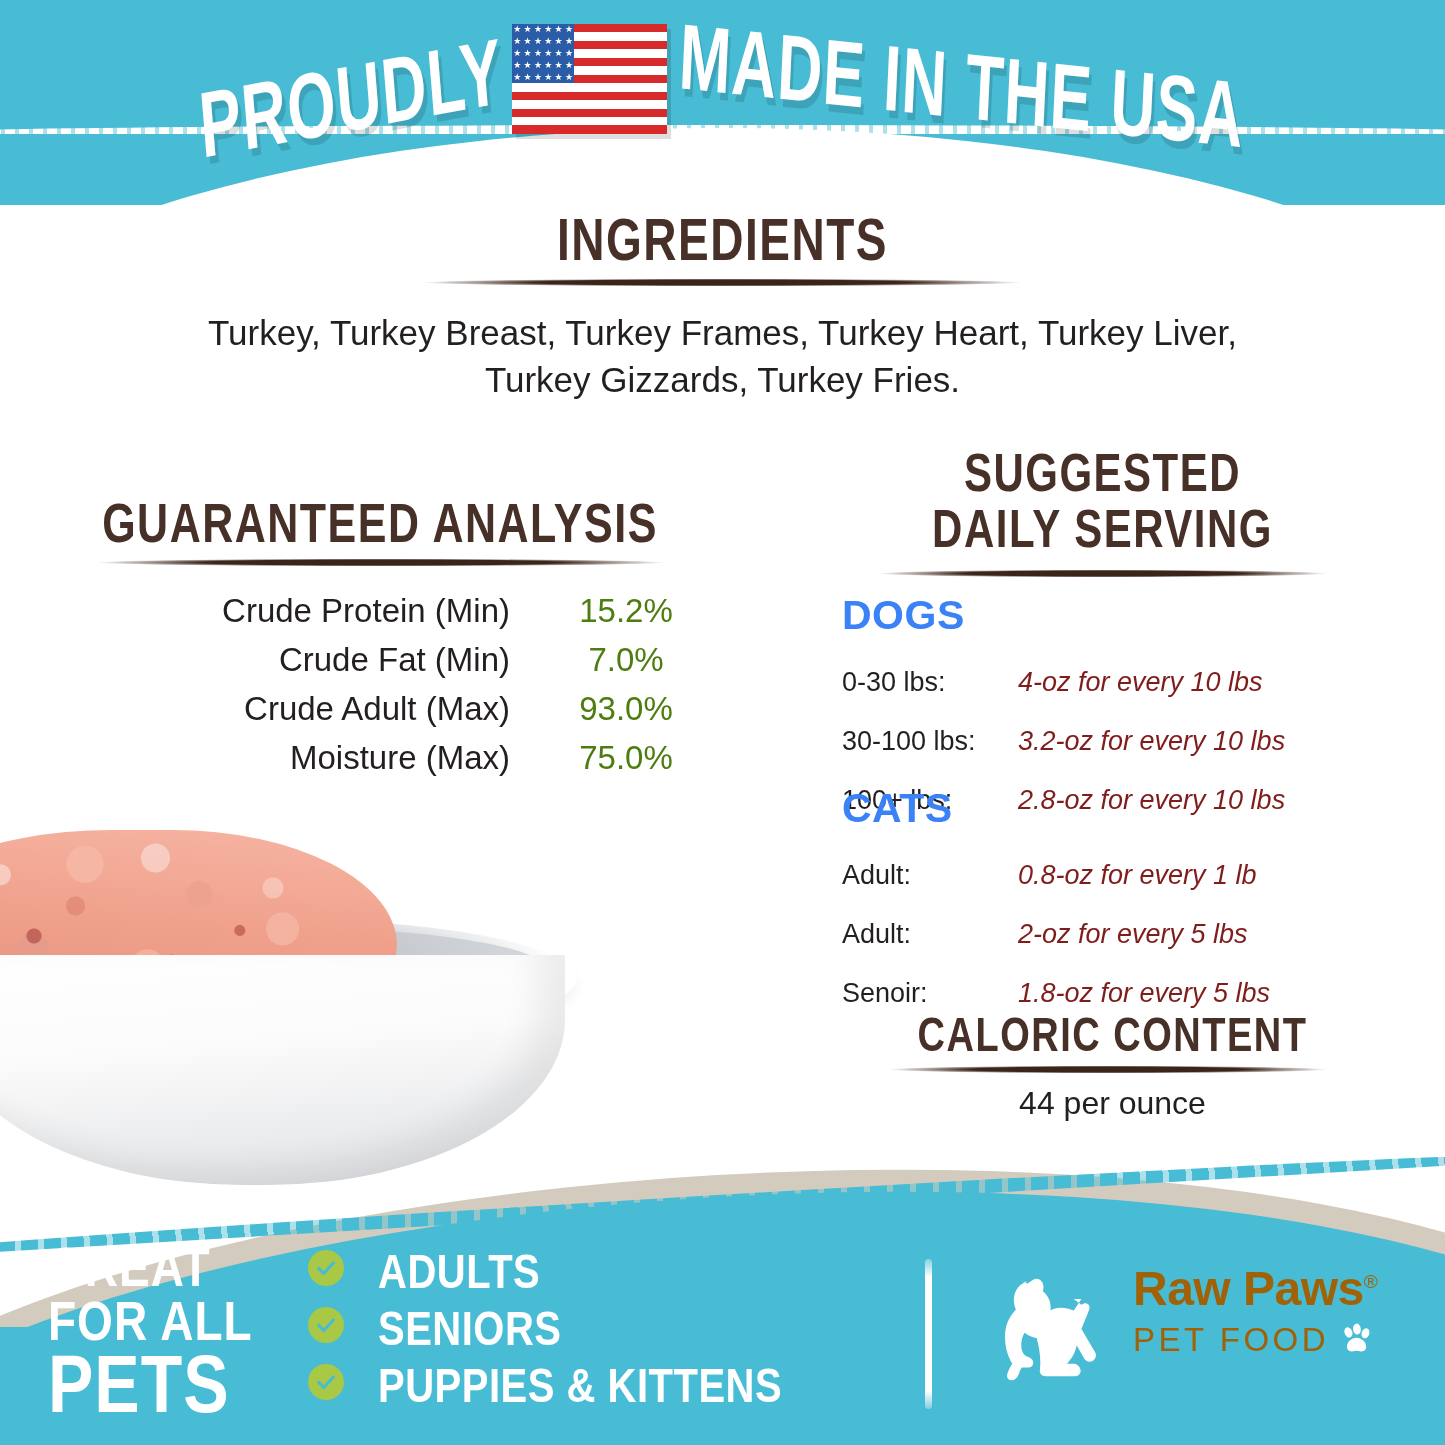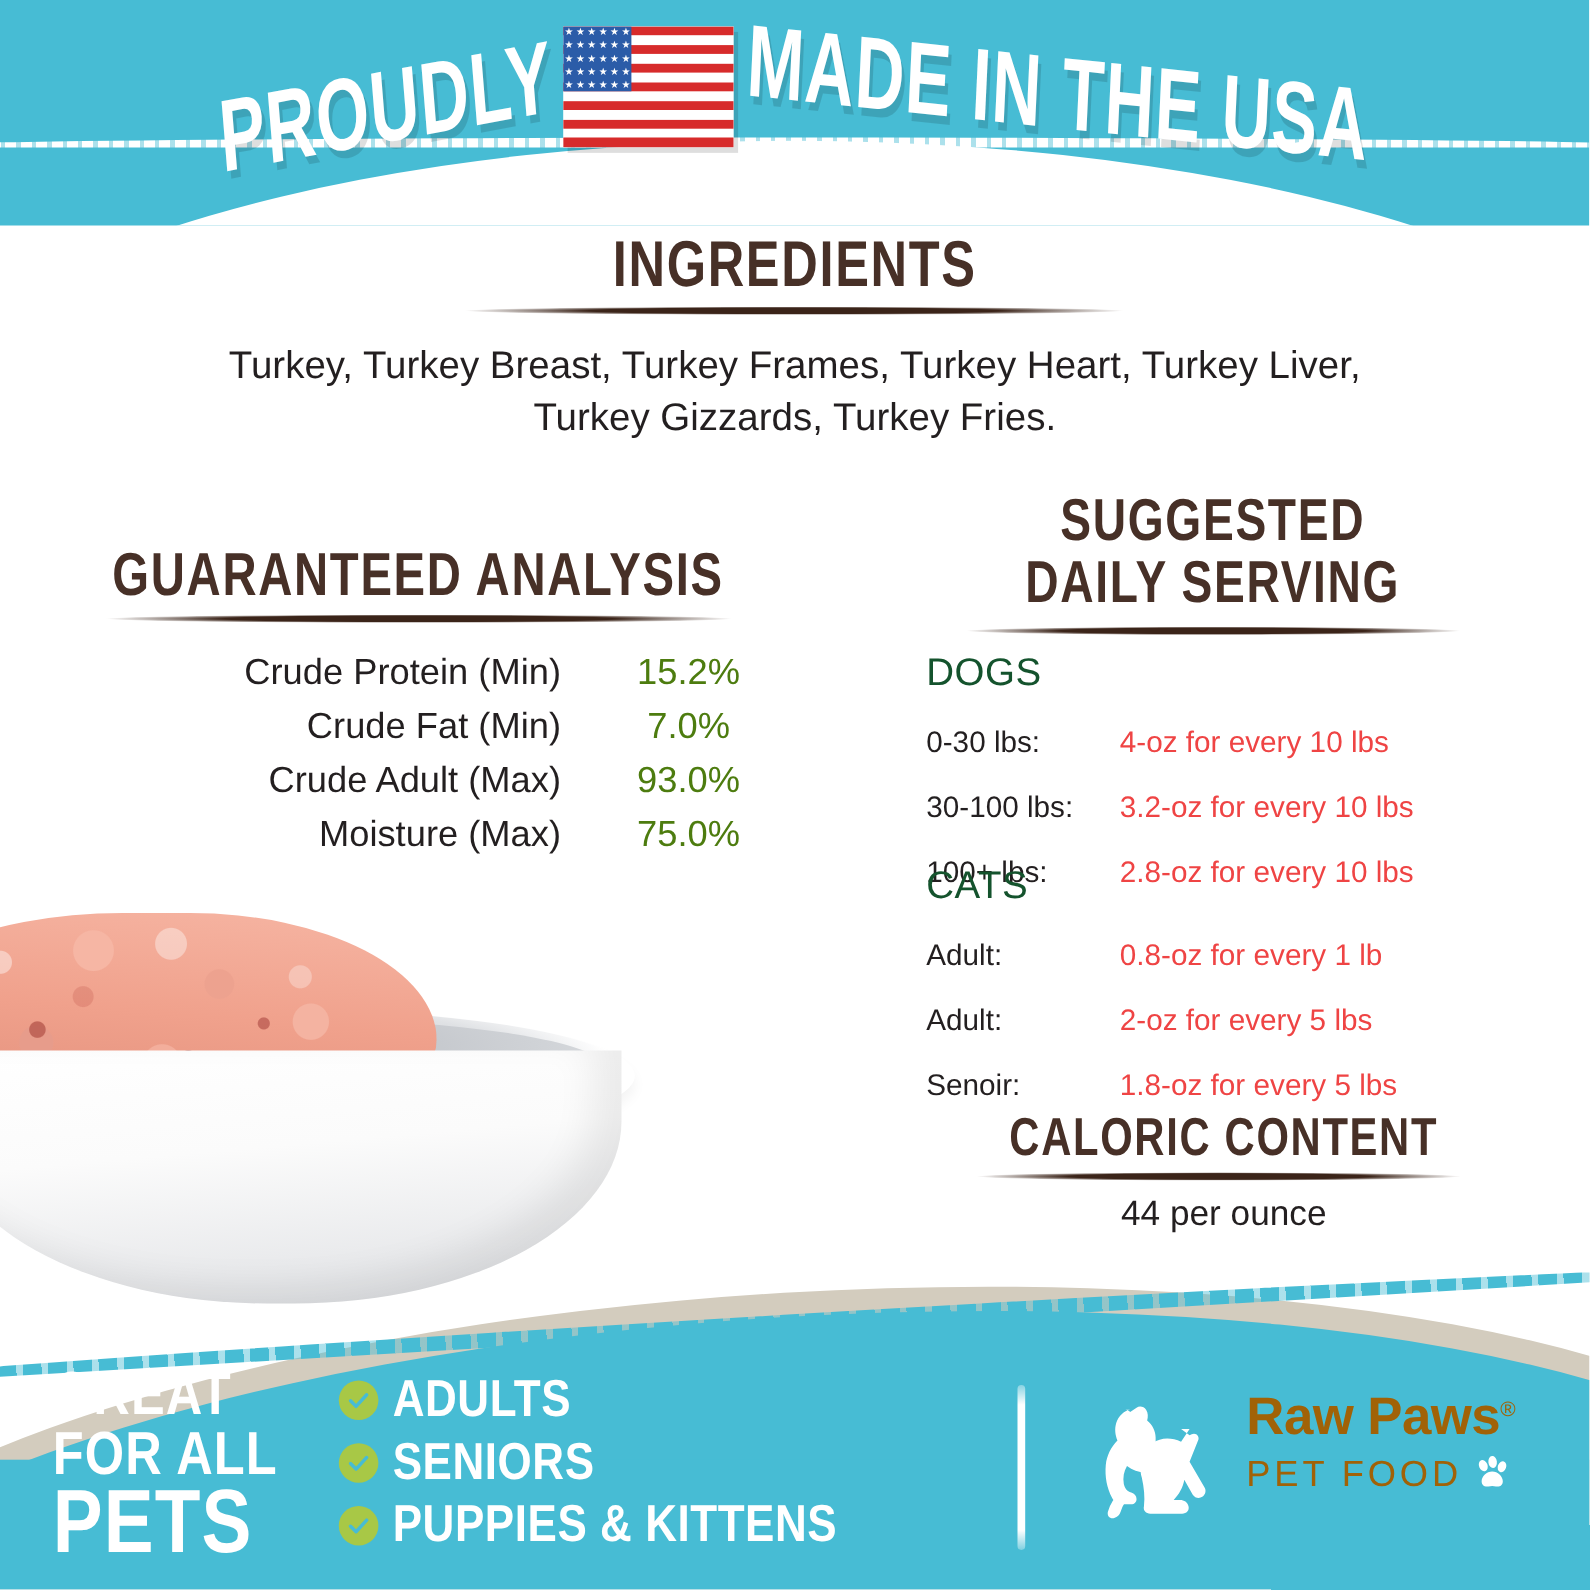--- a/index.html
+++ b/index.html
@@ -105,26 +105,26 @@
   .ga-row{ display:flex; align-items:baseline; justify-content:flex-end; margin-bottom:11px; }
   .ga-label{ color:#231f20; font-size:33px; text-align:right; width:410px; }
   .ga-value{ color:#4d7c0f; font-size:33px; text-align:center; width:180px; padding-left:52px; }
 
   
   .sds-title{ position:absolute; left:790px; top:285px; width:625px; font-size:42px; }
   .sds-rule{ position:absolute; left:878px; top:410px; width:450px; }
 
   .grp{ position:absolute; }
   .grp-title{
-    color:#14532d; font-size:35px; font-weight:normal; letter-spacing:.5px;
+    color:#3b82f6; font-size:41px; font-weight:bold; letter-spacing:.5px;
     font-family:"Liberation Sans", sans-serif; margin-bottom:4px;
   }
   .feed-row{ display:flex; align-items:flex-end;margin-top:28px; }
   .feed-key{ color:#231f20; font-size:27px; width:176px; white-space:nowrap; }
-  .feed-val{ color:#ef4444; font-size:27px; white-space:nowrap; }
+  .feed-val{ color:#7f1d1d; font-size:27px; white-space:nowrap;font-style:italic; }
   .dogs-grp{ left:842px; top:432px; width:560px; }
   .cats-grp{ left:842px; top:625px; width:560px; }
   .dogs-grp .feed-row{ margin-bottom:5px; }
   .cats-grp .feed-row{ margin-bottom:5px; }
 
   .cal-title{ position:absolute; left:820px; top:850px; width:585px; font-size:38px; }
   .cal-rule{ position:absolute; left:888px; top:906px; width:440px; }
   .cal-text{
     position:absolute; left:820px; top:925px; width:585px; text-align:center;
     color:#231f20; font-size:32px;
@@ -211,21 +211,21 @@
   .great-block{
     position:absolute; left:48px; bottom:22px; width:280px;
     color:#ffffff; font-weight:bold; font-family:"Liberation Sans", sans-serif;
     line-height:.96; letter-spacing:1px;
   }
   .gb1{ font-size:46px; transform:scaleY(1.2); transform-origin:left bottom; }
   .gb2{ font-size:46px; transform:scaleY(1.2); transform-origin:left bottom; margin-top:9px;}
   .gb3{ font-size:68px; transform:scaleY(1.2); transform-origin:left bottom; margin-top:11px;}
 
   .check-list{ position:absolute; left:308px; bottom:24px; width:600px; }
-  .check-item{ display:flex; align-items:center; margin-bottom:12px; }
+  .check-item{ display:flex; margin-bottom:12px;gap:21px; }
   .check-circle{
     width:36px; height:36px; border-radius:50%; background:#A8C846;
     display:flex; align-items:center; justify-content:center; flex:0 0 auto; margin-right:13px;
   }
   .check-circle svg{ display:block; }
   .check-label{
     color:#ffffff; font-weight:bold; font-size:40px; letter-spacing:.5px;
     font-family:"Liberation Sans", sans-serif;
     transform:scaleY(1.18); transform-origin:left center; white-space:nowrap;
   }

